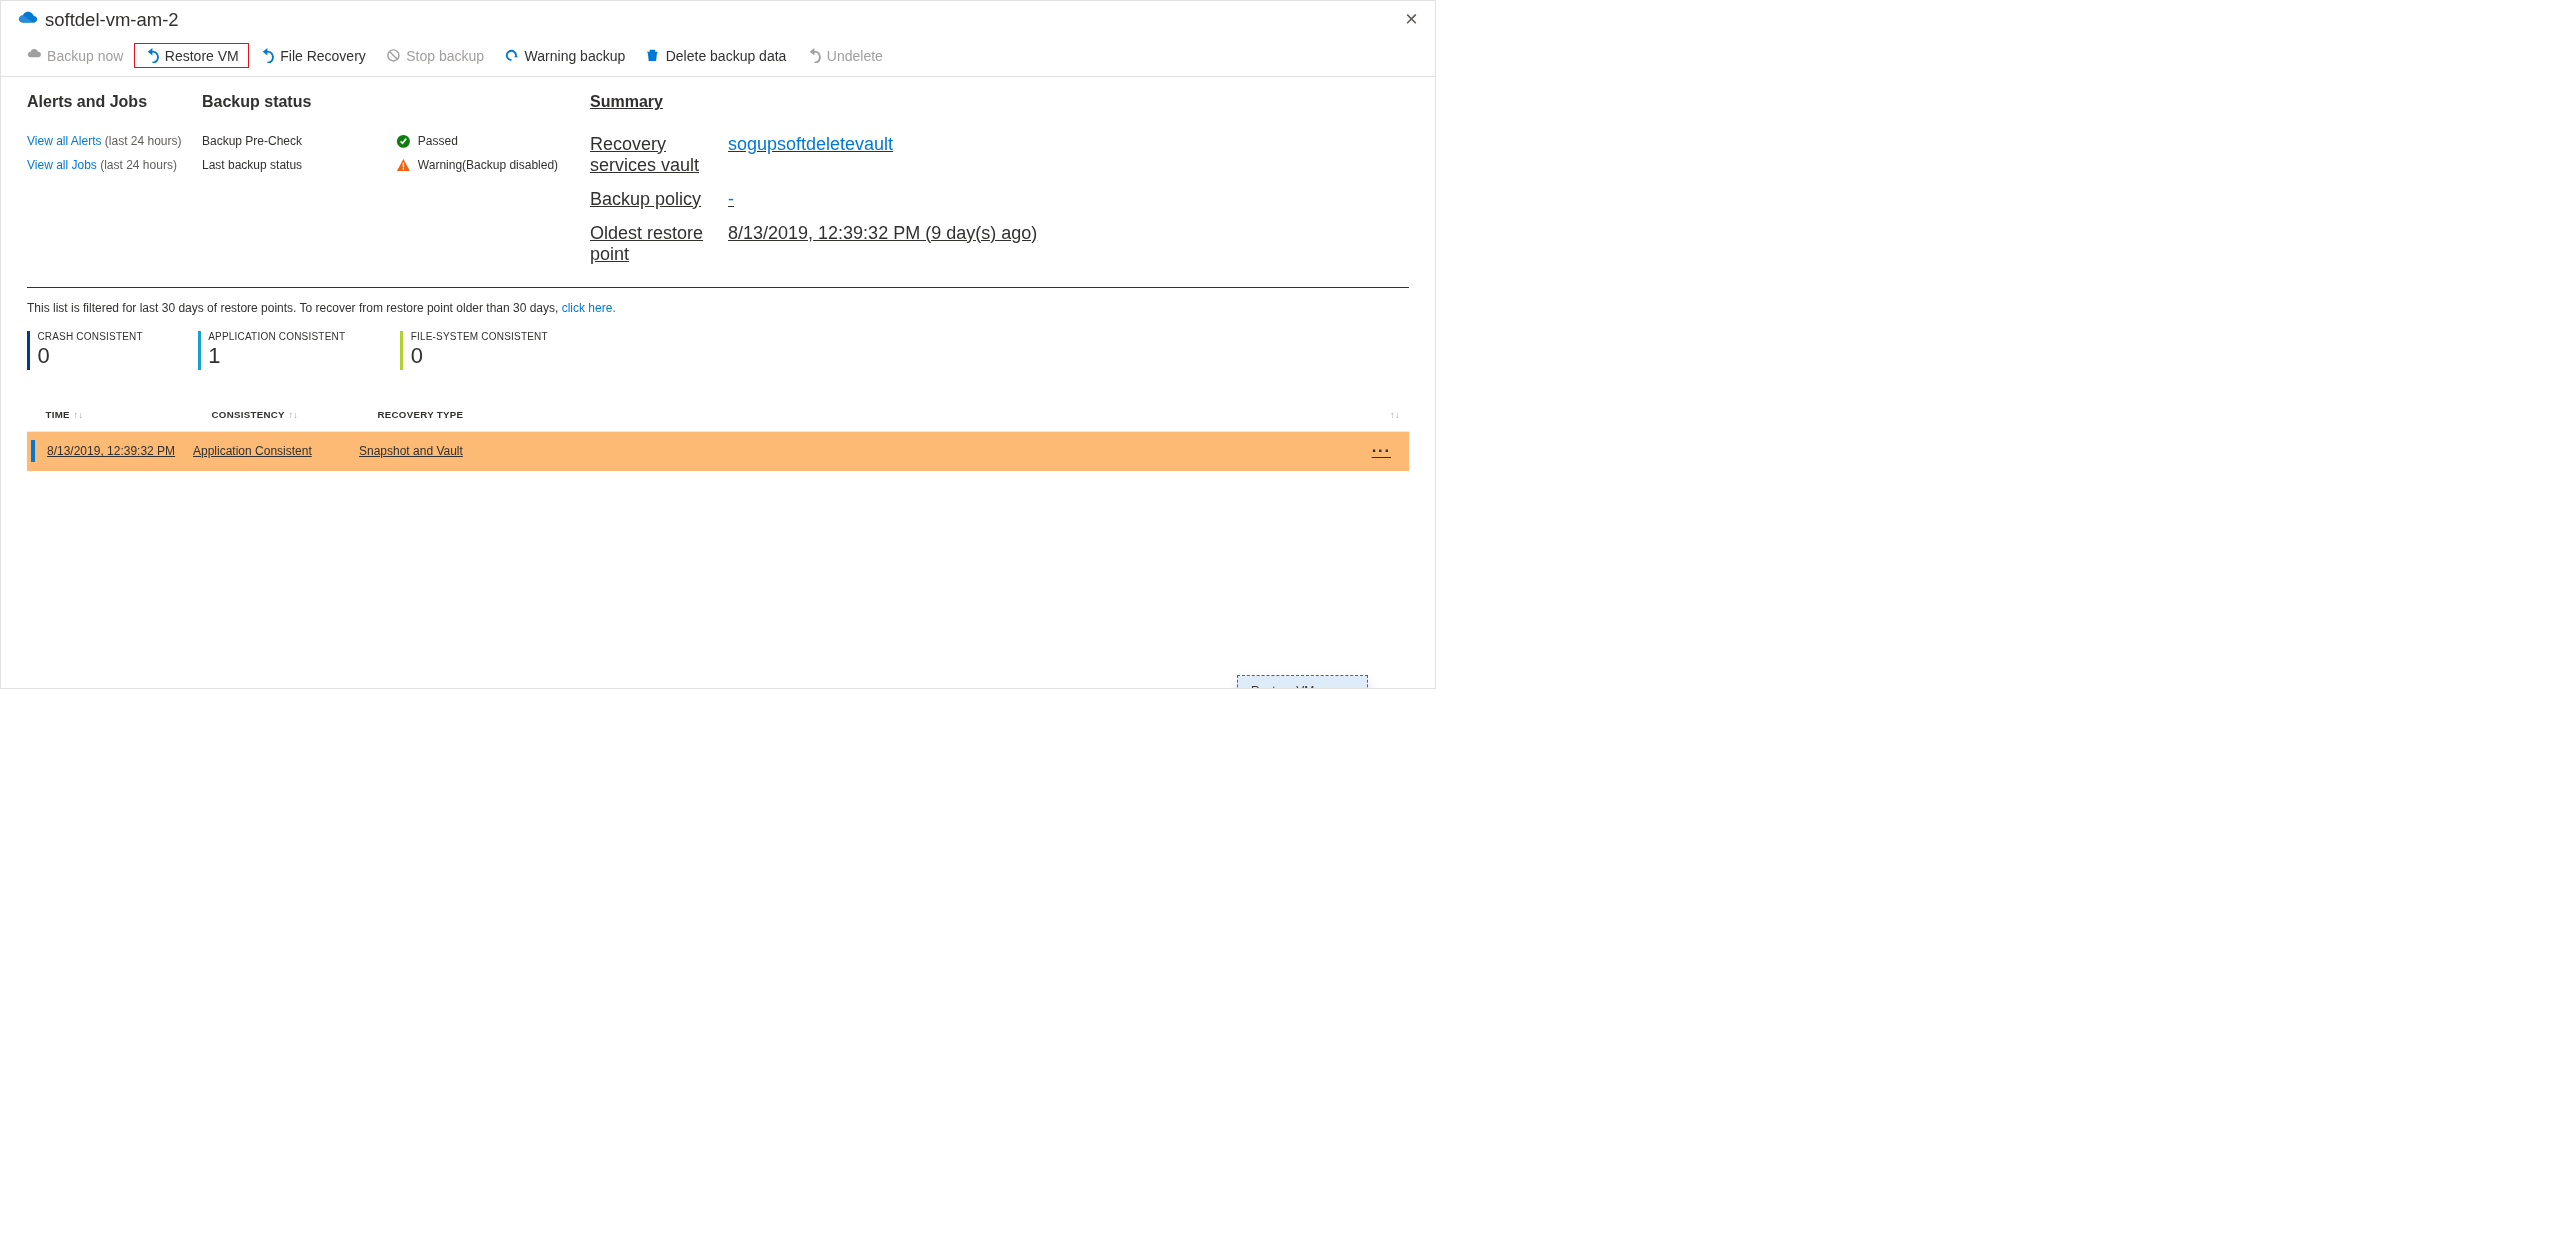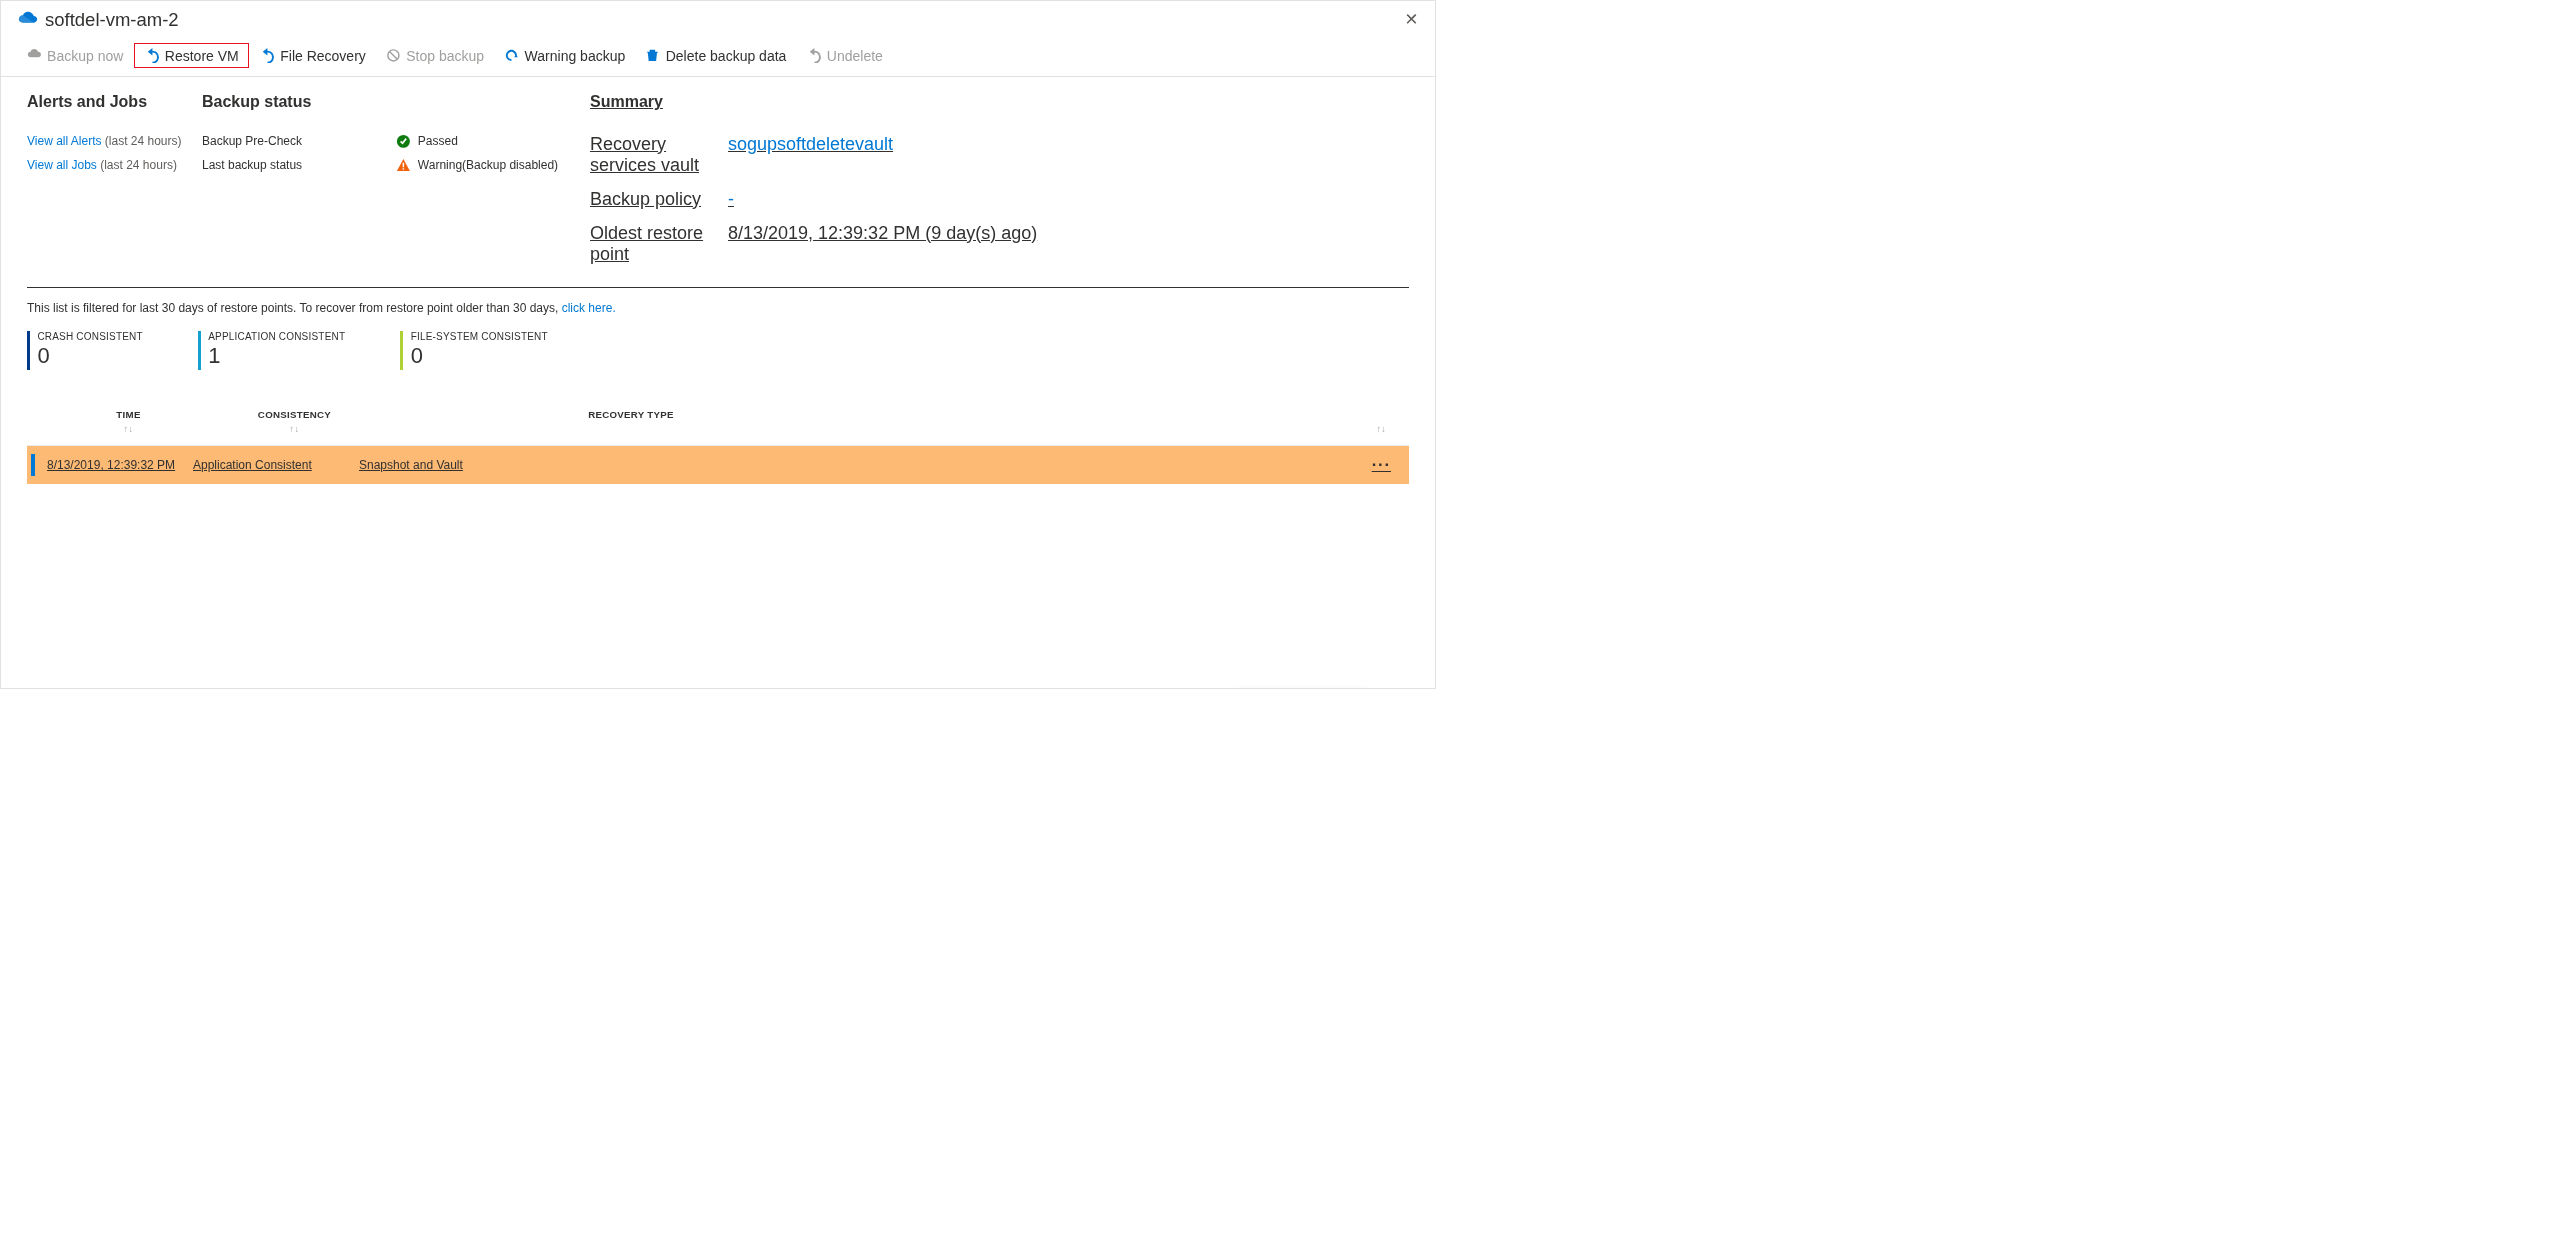--- a/index.html
+++ b/index.html
@@ -112,21 +112,21 @@
   .table-header {
     display: grid;
     grid-template-columns: 166px 166px 507px 1fr 37px;
     padding: 11px 9.2px 11px 18.5px;
     font-size: 9.7px;
     font-weight: 600;
     letter-spacing: 0.3px;
     color: #323130;
     border-bottom: 0.9px solid #edebe9;
   }
-  .th { display:flex; align-items:center; gap:3.7px; text-transform: uppercase; flex-direction: column;}
+  .th { display:flex; align-items:center; gap:3.7px; text-transform: uppercase;}
   .sort-icons { font-size:9.2px; color:#a19f9d; }
   .table-row {
     display: grid;
     grid-template-columns: 166px 166px 507px 1fr 37px;
     padding: 9.2px 9.2px 9.2px 0;
     background: #fdba74;
     align-items: center;
     font-size: 12px;
     position: relative;
     text-decoration: underline;

